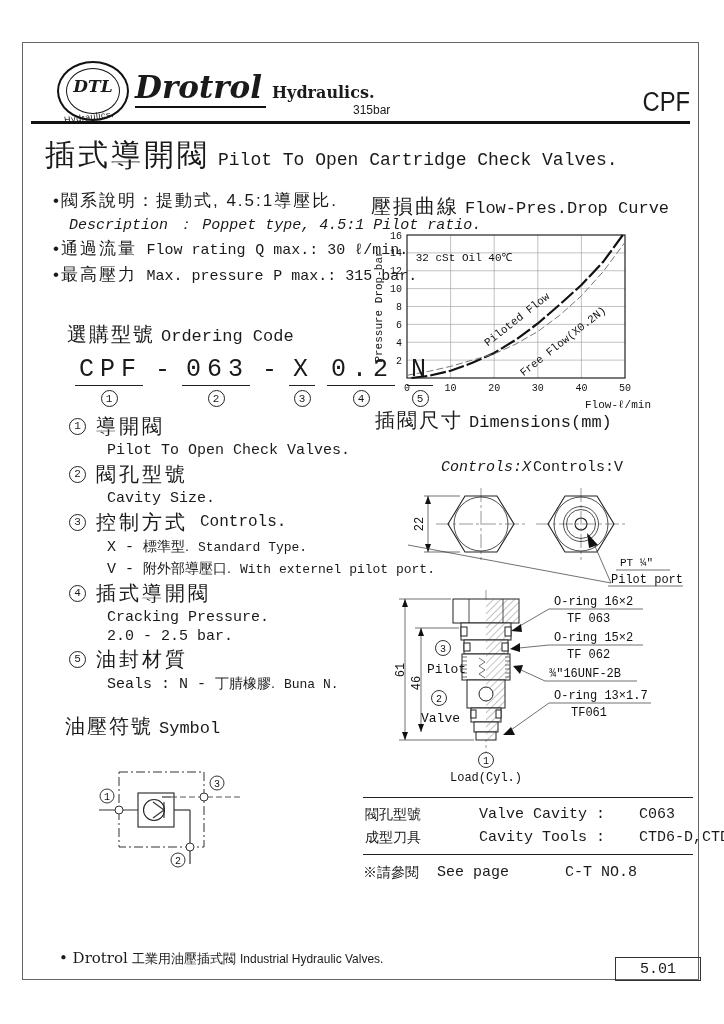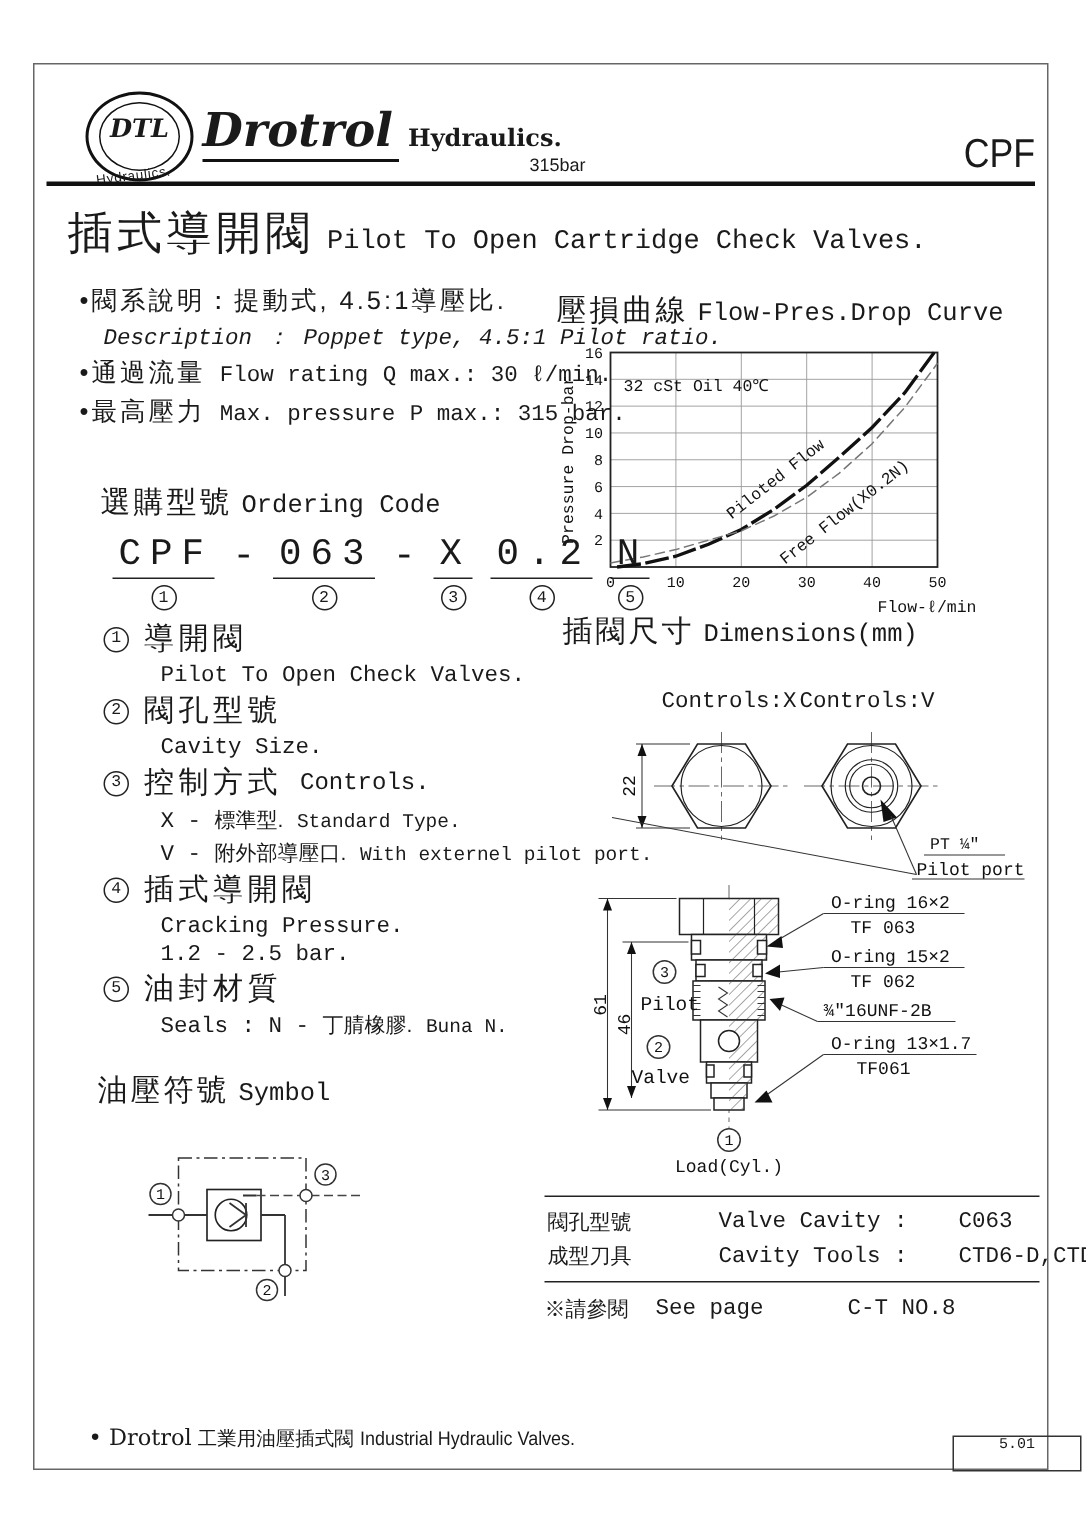--- a/index.html
+++ b/index.html
@@ -60,21 +60,21 @@
   .ord-sub .zh { font-size:14px; }
   .ord-sub.tight { line-height:18px; }
   .ord-sub .small { font-size:13px; }
 
   
   .chart-h { position:absolute; left:348px; top:150px; white-space:nowrap; }
   #chart-svg { position:absolute; left:346px; top:180px; }
 
   
   .dims-h { position:absolute; left:352px; top:364px; white-space:nowrap; }
-  .ctrl-x { position:absolute; left:418px; top:416px; font-size:15px; }
+  .ctrl-x { position:absolute; left:418px; top:416px; font-size:15px;font-style:italic; }
   .ctrl-v { position:absolute; left:510px; top:416px; font-size:15px; }
   #hex-svg { position:absolute; left:385px; top:443px; }
   #cart-svg { position:absolute; left:368px; top:545px; }
 
   
   .sym-h { position:absolute; left:42px; top:670px; white-space:nowrap; }
   #sym-svg { position:absolute; left:70px; top:713px; }
 
   
   .cav-table { position:absolute; left:340px; top:754px; width:330px; }
@@ -86,21 +86,21 @@
   .cav-note .zh { font-size:14px; flex:0 0 64px; }
   .cav-note .en { flex:0 0 118px; }
 
   
   .footer { position:absolute; left:36px; top:906px; white-space:nowrap; }
   .footer .lead { font:15px "DejaVu Serif", serif; }
   .footer .zh { font-size:13px; margin-left:4px; }
   .footer .en { font-size:13px; font-family:"Liberation Sans", sans-serif; margin-left:4px;
                 transform:scaleX(.92); display:inline-block; transform-origin:left; }
   .page-no { position:absolute; left:592px; top:914px; width:86px; height:24px; border:1px solid #333;
-             display:flex; align-items:flex-start; justify-content:center; font-size:10px;margin-left:20px; }
+             display:flex; align-items:center; justify-content:center; font-size:15px; }
 
   
   svg text { font-family:"Liberation Mono", monospace; fill:#111; }
   .ol { fill:none; stroke:#222; stroke-width:1.1; }
   .fw { fill:#fff; stroke:#222; stroke-width:1; }
   .thin { stroke-width:.8; }
   .cl { stroke:#555; stroke-width:.6; stroke-dasharray:14 3 3 3; fill:none; }
   .dsh { stroke:#444; stroke-width:.9; stroke-dasharray:6 3; fill:none; }
   .dashdot { fill:none; stroke:#333; stroke-width:1; stroke-dasharray:9 3 2 3; }
   .dim { stroke:#333; stroke-width:.7; fill:none; }
@@ -256,21 +256,21 @@
           <span>V - </span><span class="zh">附外部導壓口.</span>
           <span class="small">With externel pilot port.</span>
         </div>
       </div>
       <div class="ord-item">
         <div class="ord-head">
           <span class="cnum">4</span>
           <span class="zh">插式導開閥</span>
         </div>
         <div class="ord-sub">Cracking Pressure.</div>
-        <div class="ord-sub tight">1.2 - 2.5 bar.</div>
+        <div class="ord-sub tight">2.0 - 2.5 bar.</div>
       </div>
       <div class="ord-item">
         <div class="ord-head">
           <span class="cnum">5</span>
           <span class="zh">油封材質</span>
         </div>
         <div class="ord-sub">
           <span>Seals : </span><span>N - </span><span class="zh">丁腈橡膠.</span>
           <span class="small">Buna N.</span>
         </div>

